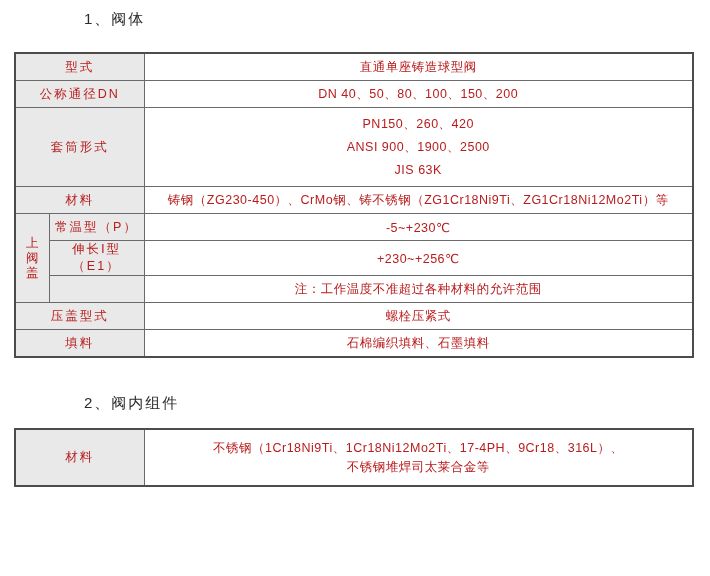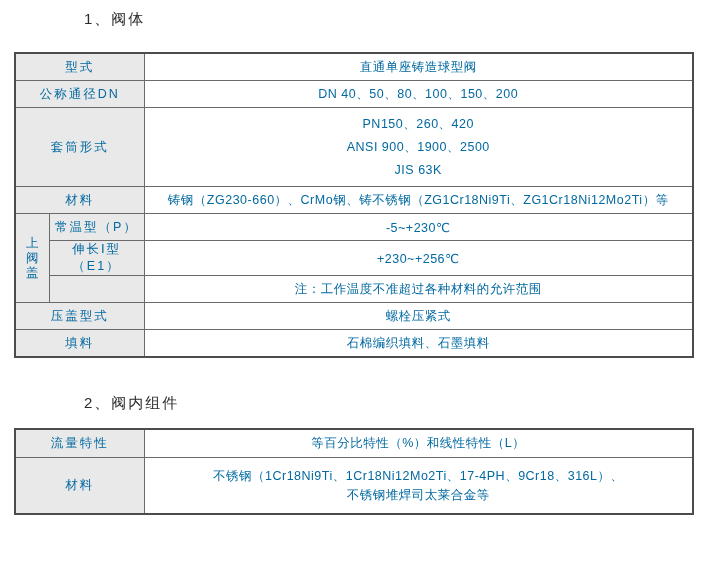--- a/index.html
+++ b/index.html
@@ -16,21 +16,21 @@
   #title2{top:394px;}
   table.spec{
     position:absolute;left:14px;width:678px;
     border-collapse:collapse;table-layout:fixed;
     border:2px solid #4c4c4c;font-size:12.5px;
   }
   #table1{top:52px;}
   #table2{top:428px;}
   td{
     border:1px solid #6a6a6a;padding:0 4px;text-align:center;
-    height:26px;vertical-align:middle;color:#0369a1;
+    height:26px;vertical-align:middle;color:#b91c1c;
   }
   td.lab{background:#e9e9e9;letter-spacing:2px;}
   td.val{background:#ffffff;letter-spacing:0.5px;}
   td.vlab{background:#e9e9e9;padding:0;}
   .vert-text{
     width:14px;margin:12px auto;word-break:break-all;
     line-height:15px;letter-spacing:0;text-align:center;
   }
   td.pn-cell{height:78px;}
   .pn-block{display:inline-block;text-align:center;line-height:23px;letter-spacing:0.5px;}
@@ -62,21 +62,21 @@
     <td class="val pn-cell">
       <div class="pn-block">
         <div>PN150、260、420</div>
         <div>ANSI 900、1900、2500</div>
         <div>JIS 63K</div>
       </div>
     </td>
   </tr>
   <tr>
     <td class="lab" colspan="2">材料</td>
-    <td class="val">铸钢（ZG230-660）、CrMo钢、铸不锈钢（ZG1Cr18Ni9Ti、ZG1Cr18Ni12Mo2Ti）等</td>
+    <td class="val">铸钢（ZG230-450）、CrMo钢、铸不锈钢（ZG1Cr18Ni9Ti、ZG1Cr18Ni12Mo2Ti）等</td>
   </tr>
   <tr>
     <td class="vlab" rowspan="3">
       <div class="vert-text">上阀盖</div>
     </td>
     <td class="lab">常温型（P）</td>
     <td class="val">-5~+230℃</td>
   </tr>
   <tr>
     <td class="lab">伸长Ⅰ型（E1）</td>
@@ -99,24 +99,20 @@
 
 <div class="sec-title" id="title2">2、阀内组件</div>
 
 <table class="spec" id="table2">
   <colgroup>
       <col style="width:129px">
       <col style="width:549px">
     </colgroup>
   <tbody>
   <tr>
-    <td class="lab" style="height:27px">流量特性</td>
-    <td class="val">等百分比特性（%）和线性特性（L）</td>
-  </tr>
-  <tr>
     <td class="lab mat2-cell">材料</td>
     <td class="val mat2-cell">
       <div class="mat2-line">不锈钢（1Cr18Ni9Ti、1Cr18Ni12Mo2Ti、17-4PH、9Cr18、316L）、</div>
       <div class="mat2-line">不锈钢堆焊司太莱合金等</div>
     </td>
   </tr>
 </tbody>
   </table>
 
 </body></html>

